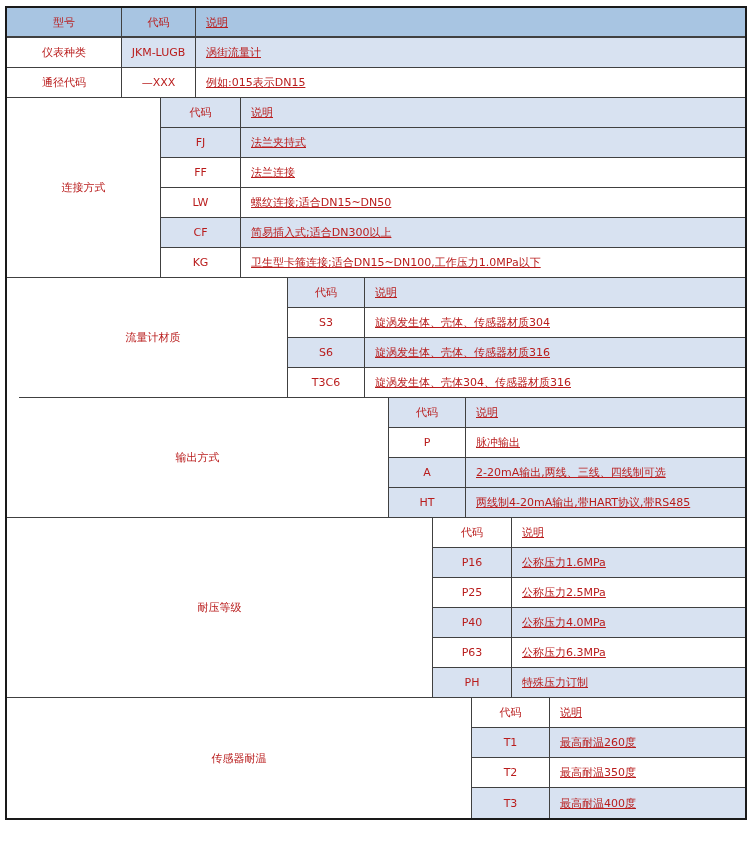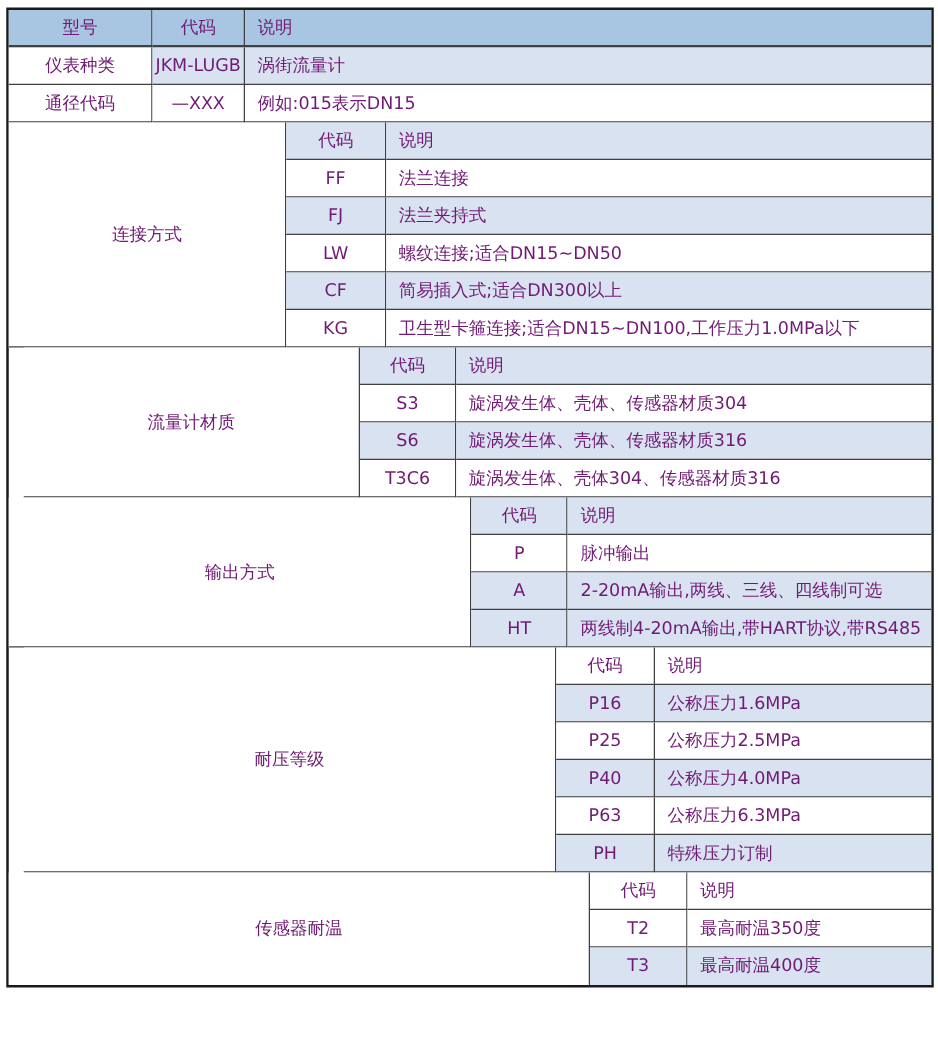--- a/index.html
+++ b/index.html
@@ -1,52 +1,52 @@
 <!DOCTYPE html>
 <html style="--header-bg: #a8c5e2; --stripe-bg: #d8e2f1; --row-bg: #ffffff; --border: #404040; --outer-border: #1a1a1a; --text: #333333;"><head>
 <meta charset="utf-8">
 <style>
   html,body{margin:0;padding:0;background:#ffffff;}
   .page{
     width:750px;height:851px;background:#ffffff;overflow:hidden;
     font-family:"DejaVu Sans","Liberation Sans",sans-serif;
-    font-size:14px;color:#701a75;
+    font-size:11px;color:#b91c1c;
   }
   .tbl{
     box-sizing:border-box;
     margin:6px 3px 0 5px;
     width:742px;
     border:2px solid var(--outer-border,#1a1a1a);
     background:#ffffff;
   }
   .row,.s-row{display:flex;height:30px;}
   .cell{
     box-sizing:border-box;
     display:flex;align-items:center;justify-content:center;
     border-right:1.5px solid var(--border,#404040);
     border-bottom:1.5px solid var(--border,#404040);
     background:#ffffff;
     white-space:nowrap;overflow:hidden;
   }
-  .cell.desc{flex:1;justify-content:flex-start;padding:0 8px 0 10px;border-right:none;}
+  .cell.desc{flex:1;justify-content:flex-start;padding:0 8px 0 10px;border-right:none;text-decoration:underline;}
   .hdr .cell{background:var(--header-bg,#a8c5e2);border-bottom-width:2px;}
   .cell.stripe{background:var(--stripe-bg,#d8e2f1);}
   .s-row.stripe .cell{background:var(--stripe-bg,#d8e2f1);}
   .section{display:flex;}
   .sec-label{background:#ffffff;}
   .sec-body{flex:1;display:flex;flex-direction:column;}
   .section:last-child .sec-label{border-bottom:none;}
   .section:last-child .s-row:last-child .cell{border-bottom:none;text-align:right;}
   
   .w-label{width:115px;}
   .w-code{width:74px;}
-  .lw0{width:222px;}
+  .lw0{width:154px;}
   .lw1{width:269px;margin-left:12px;}
   .lw2{width:382px;}
-  .lw3{width:426px;margin-left:12px;}
+  .lw3{width:426px;}
   .lw4{width:465px;}
   .cw0{width:80px;}
   .cw1{width:77px;}
   .cw2{width:77px;}
   .cw3{width:79px;}
   .cw4{width:78px;}
 </style>
 </head>
 <body>
 
@@ -71,28 +71,28 @@
       <div class="cell desc">例如:015表示DN15</div>
     </div>
 
     <div class="section">
       <div class="cell sec-label lw0">连接方式</div>
       <div class="sec-body">
         <div class="s-row stripe">
           <div class="cell cw0">代码</div>
           <div class="cell desc">说明</div>
         </div>
+        <div class="s-row stripe">
+          <div class="cell cw0">FJ</div>
+          <div class="cell desc">法兰夹持式</div>
+        </div>
         <div class="s-row">
           <div class="cell cw0">FF</div>
           <div class="cell desc">法兰连接</div>
         </div>
-        <div class="s-row stripe">
-          <div class="cell cw0">FJ</div>
-          <div class="cell desc">法兰夹持式</div>
-        </div>
         <div class="s-row">
           <div class="cell cw0">LW</div>
           <div class="cell desc">螺纹连接;适合DN15~DN50</div>
         </div>
         <div class="s-row stripe">
           <div class="cell cw0">CF</div>
           <div class="cell desc">简易插入式;适合DN300以上</div>
         </div>
         <div class="s-row">
           <div class="cell cw0">KG</div>
@@ -175,20 +175,24 @@
       </div>
     </div>
 
     <div class="section">
       <div class="cell sec-label lw4">传感器耐温</div>
       <div class="sec-body">
         <div class="s-row">
           <div class="cell cw4">代码</div>
           <div class="cell desc">说明</div>
         </div>
+        <div class="s-row stripe">
+          <div class="cell cw4">T1</div>
+          <div class="cell desc">最高耐温260度</div>
+        </div>
         <div class="s-row">
           <div class="cell cw4">T2</div>
           <div class="cell desc">最高耐温350度</div>
         </div>
         <div class="s-row stripe">
           <div class="cell cw4">T3</div>
           <div class="cell desc">最高耐温400度</div>
         </div>
       </div>
     </div>

